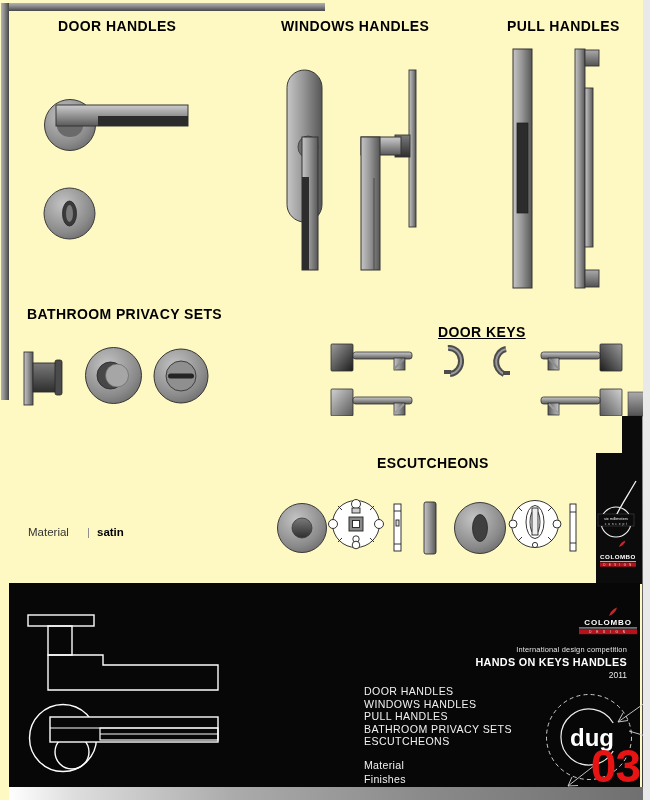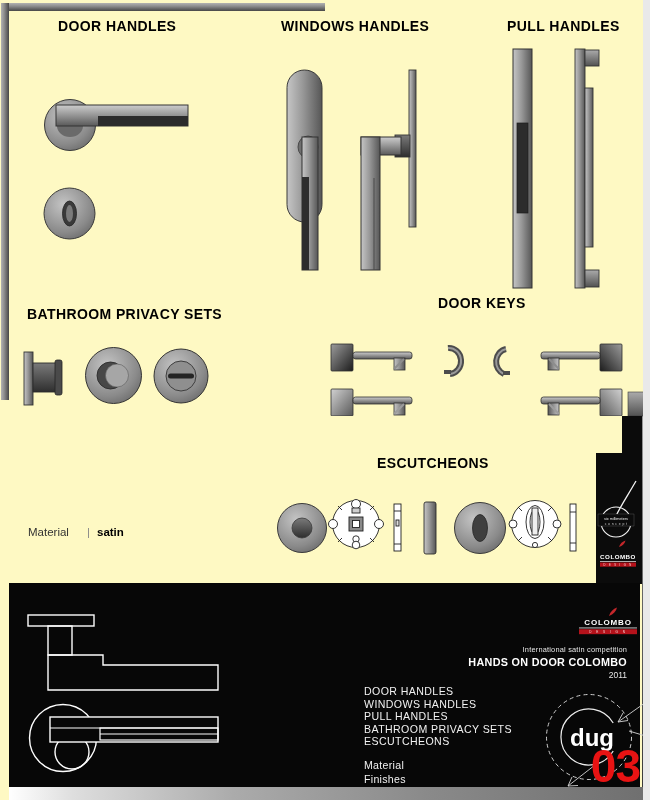--- a/index.html
+++ b/index.html
@@ -91,21 +91,21 @@
     </defs>
   </svg>
 
   <div class="abs frame-top"></div>
   <div class="abs frame-left"></div>
 
   <div class="sec-title" style="left:58px;top:18px;">DOOR HANDLES</div>
   <div class="sec-title" style="left:281px;top:18px;">WINDOWS HANDLES</div>
   <div class="sec-title" style="left:507px;top:18px;">PULL HANDLES</div>
   <div class="sec-title" style="left:27px;top:306px;">BATHROOM PRIVACY SETS</div>
-  <div class="sec-title" style="left:438px;top:295px;">DOOR KEYS</div>
+  <div class="sec-title" style="left:438px;top:324px;text-decoration:underline;">DOOR KEYS</div>
   <div class="sec-title" style="left:377px;top:455px;">ESCUTCHEONS</div>
 
   <svg class="abs" style="left:44px;top:96px;" width="150" height="62">
     <circle cx="26" cy="29" r="25.5" fill="url(#gRose)" stroke="#3a3a3a" stroke-width="1"></circle>
     <path d="M13,30 a13,11 0 0 0 26,0 z" fill="#6a6a6a"></path>
     <rect x="12" y="9" width="132" height="21" fill="url(#gMetalV)" stroke="#343434" stroke-width="1"></rect>
     <rect x="54" y="20" width="90" height="10" fill="#2c2c2c"></rect>
   </svg>
 
   <svg class="abs" style="left:43px;top:187px;" width="53" height="53">
@@ -275,22 +275,22 @@
 
     <svg class="abs" style="left:566px;top:22px;" width="66" height="34">
       <path d="M34,11 C35.2,6.8 38.2,4 42,2.6 C41.2,6.4 38.4,9.6 34,11 Z" fill="#c4272b"></path>
       <text x="33" y="20" font-size="8" font-weight="bold" letter-spacing="0.8" fill="#ffffff" text-anchor="middle">COLOMBO</text>
       <rect x="4" y="22.5" width="58" height="0.9" fill="#d8d8d8"></rect>
       <rect x="4" y="24.2" width="58" height="5" fill="#b5121b"></rect>
       <text x="33" y="28.1" font-size="3" letter-spacing="2" fill="#f5dada" text-anchor="middle">D E S I G N</text>
     </svg>
 
     <div class="title-block">
-      <div class="intro-line">International satin competition</div>
-      <div class="comp-title">HANDS ON DOOR COLOMBO</div>
+      <div class="intro-line">International design competition</div>
+      <div class="comp-title">HANDS ON KEYS HANDLES</div>
       <div class="comp-year">2011</div>
     </div>
 
     <div class="cat-list">
       <div>DOOR HANDLES</div>
       <div>WINDOWS HANDLES</div>
       <div>PULL HANDLES</div>
       <div>BATHROOM PRIVACY SETS</div>
       <div>ESCUTCHEONS</div>
     </div>

